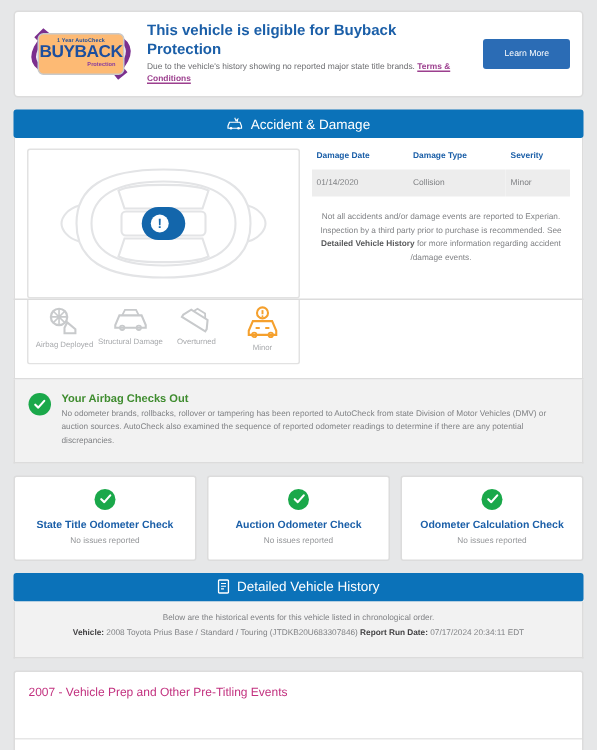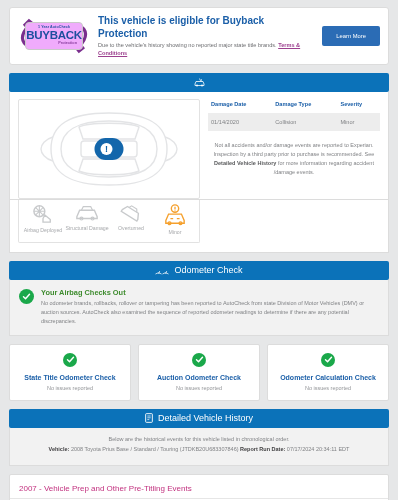--- a/index.html
+++ b/index.html
@@ -13,21 +13,21 @@
 
   
   .buyback-card {
     background: #fff; border: 1px solid #dcdcdc; border-radius: 3px;
     display: flex; align-items: center; padding: 7px 8px; gap: 8px;
   }
   .bb-logo { position: relative; width: 72px; height: 36px; flex: 0 0 auto; }
   .bb-logo svg { position: absolute; inset: 0; }
   .bb-logo-box {
     position: absolute; left: 7px; top: 4px; width: 58px; height: 28px;
-    background: #f0abfc; border: 1px solid #c9c9c9; border-radius: 4px;
+    background: #fdba74; border: 1px solid #c9c9c9; border-radius: 4px;
     display: flex; flex-direction: column; align-items: center; justify-content: center;
     line-height: 1;
   }
   .bb-top { font-size: 3.6px; color: #1d4f9e; font-weight: bold; letter-spacing: .1px; }
   .bb-mid { font-size: 11.5px; color: #1d4f9e; font-weight: bold; letter-spacing: -0.3px; }
   .bb-bot { font-size: 3.8px; color: #8a3f9e; font-weight: bold; align-self: flex-end; margin-right: 5px; margin-top: 1px;}
   .bb-text { flex: 1 1 auto; min-width: 0; }
   .bb-title { font-size: 10px; color: #1b5fa8; font-weight: bold; line-height: 1.25; }
   .bb-sub { font-size: 5.6px; color: #6d6e71; line-height: 1.45; margin-top: 1px; }
   .bb-link { color: #9c3f8e; font-weight: bold; }
@@ -113,21 +113,21 @@
   .dvh-note {
     background: #f2f2f2; border: 1px solid #dcdcdc; border-top: none;
     text-align: center; padding: 8px 6px 13px 6px;
   }
   .dvh-line1 { font-size: 5.5px; color: #808285; }
   .dvh-line2 { font-size: 5.5px; color: #808285; margin-top: 4px; }
   .dvh-line2 b { color: #414042; }
   .year-card {
     background: #fff; border: 1px solid #dcdcdc; border-radius: 2px; margin-top: 8px;
   }
-  .year-title { font-size: 8px; color: #c2317f; padding: 9px 9px 5px 9px; border-bottom: 1px solid #e6e6e6; }
+  .year-title { font-size: 8px; color: #c2317f; padding: 9px 9px 26px 9px; border-bottom: 1px solid #e6e6e6; }
   .year-body { height: 22px; }
 </style>
 </head>
 <body>
 
 <div class="page">
 
   <div class="buyback-card">
     <div class="bb-logo">
       <svg width="72" height="36" viewBox="0 0 72 36">
@@ -151,20 +151,21 @@
 
   <div class="sec-header">
     <span class="hicon">
       <svg width="11" height="9" viewBox="0 0 22 18">
         <path d="M2 12 L4 7 L18 7 L20 12 L20 15 L2 15 Z" fill="none" stroke="#fff" stroke-width="1.6"></path>
         <circle cx="6" cy="15" r="1.8" fill="#fff"></circle>
           <circle cx="16" cy="15" r="1.8" fill="#fff"></circle>
         <path d="M11 1 L12.5 5 L15 3 L14 7" fill="none" stroke="#fff" stroke-width="1.4"></path>
       </svg>
     </span>
+    <span>Accident &amp; Damage</span>
   </div>
 
   <div class="accident-card">
     <div class="car-panel">
       <svg width="168" height="92" viewBox="0 0 168 92">
         <g fill="none" stroke="#e3e4e6" stroke-width="1.4">
           <path d="M26 46 C26 22, 44 10, 84 10 C124 10, 142 22, 142 46 C142 70, 124 82, 84 82 C44 82, 26 70, 26 46 Z"></path>
           <path d="M36 46 C36 28, 52 18, 84 18 C116 18, 132 28, 132 46 C132 64, 116 74, 84 74 C52 74, 36 64, 36 46 Z"></path>
           <path d="M54 24 C64 19, 104 19, 114 24 L110 36 L58 36 Z"></path>
           <path d="M54 68 C64 73, 104 73, 114 68 L110 56 L58 56 Z"></path>
@@ -235,31 +236,20 @@
           <path d="M2 18 L5 11 L19 11 L22 18 L22 21 L2 21 Z" fill="none" stroke="#f5a02d" stroke-width="1.5"></path>
           <path d="M7 16 L10 16 M14 16 L17 16" stroke="#f5a02d" stroke-width="1.3"></path>
           <circle cx="6" cy="21" r="1.6" fill="none" stroke="#f5a02d" stroke-width="1.3"></circle>
           <circle cx="18" cy="21" r="1.6" fill="none" stroke="#f5a02d" stroke-width="1.3"></circle>
         </svg>
         <span class="lbl">Minor</span>
       </div>
     </div>
   </div>
 
-  <div class="sec-header">
-    <span class="hicon">
-      <svg width="14" height="9" viewBox="0 0 28 18">
-        <path d="M1 16 A9 9 0 0 1 13 16" fill="none" stroke="#fff" stroke-width="1.5"></path>
-        <path d="M7 16 L9.5 10" stroke="#fff" stroke-width="1.4"></path>
-        <path d="M15 16 A9 9 0 0 1 27 16" fill="none" stroke="#fff" stroke-width="1.5"></path>
-        <path d="M21 16 L23.5 10" stroke="#fff" stroke-width="1.4"></path>
-      </svg>
-    </span>
-    <span>Odometer Check</span>
-  </div>
 
   <div class="odo-note">
     <span class="chk-green">
       <svg width="9" height="9" viewBox="0 0 12 12">
           <path d="M2 6.4 L4.7 9 L10 3" fill="none" stroke="#fff" stroke-width="1.9" stroke-linecap="round" stroke-linejoin="round"></path>
         </svg>
     </span>
     <div>
       <div class="odo-head">Your Airbag Checks Out</div>
       <div class="odo-body">No odometer brands, rollbacks, rollover or tampering has been reported to AutoCheck from state Division of Motor Vehicles (DMV) or auction sources. AutoCheck also examined the sequence of reported odometer readings to determine if there are any potential discrepancies.</div>

